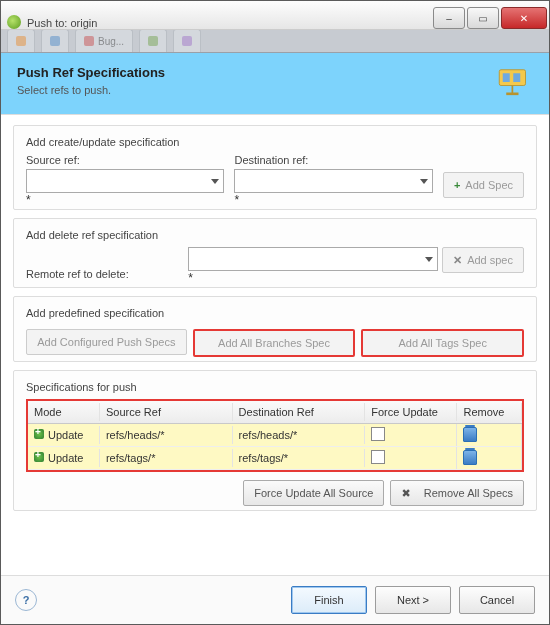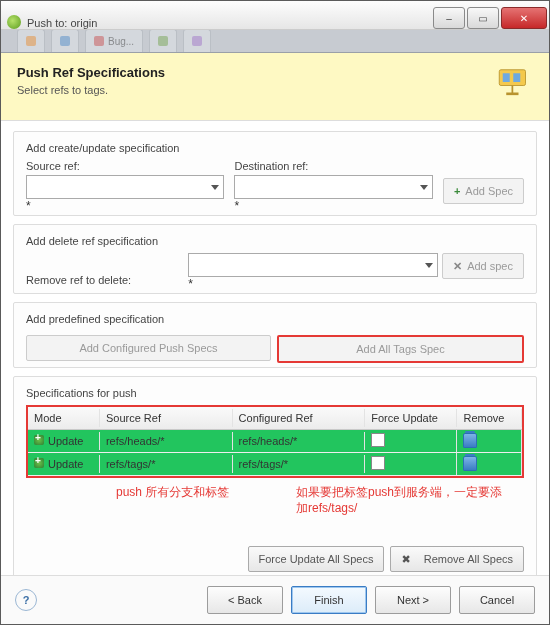--- a/index.html
+++ b/index.html
@@ -3,25 +3,25 @@
 <meta charset="utf-8">
 <style>
 html,body{margin:0;padding:0;font-family:"Segoe UI",Tahoma,sans-serif;font-size:11px;color:#333;background:#d6d6d6}
 .window{width:550px;height:625px;background:#fff;border:1px solid #5a5a5a;box-shadow:3px 3px 12px rgba(0,0,0,.4);position:relative;box-sizing:border-box;display:flex;flex-direction:column}
 .titlebar{height:28px;background:linear-gradient(#fdfdfd,#e6e6e6);border-bottom:1px solid #ccc;display:flex;align-items:flex-end;padding:0 2px 0 6px}
 .titlebar .ticon{width:14px;height:14px;background:radial-gradient(circle at 40% 40%,#b6e26a,#5b9b1e);border-radius:50%;margin-right:6px}
 .titlebar .ttxt{flex:1;color:#444}
 .winbtns{display:flex;gap:0}
 .winbtn{width:30px;height:20px;border:1px solid #8a8a8a;border-radius:3px;margin-left:2px;background:linear-gradient(#f8f8f8,#d9d9d9);display:flex;align-items:center;justify-content:center;font-size:10px;color:#444}
 .winbtn.close{background:linear-gradient(#e57373,#c62828);color:#fff;border-color:#8a2a2a;width:44px}
-.tabstrip{height:22px;background:#c7cbd1;border-bottom:1px solid #9aa0a8;display:flex;align-items:flex-end;padding-left:16px;gap:6px;overflow:hidden}
+.tabstrip{height:22px;background:#c7cbd1;border-bottom:1px solid #9aa0a8;display:flex;align-items:flex-end;padding-left:6px;gap:6px;overflow:hidden}
 .tab{height:18px;padding:2px 8px;background:#dfe3e8;border:1px solid #b0b6bd;border-bottom:none;border-radius:3px 3px 0 0;font-size:10px;color:#555;display:flex;align-items:center;gap:4px;white-space:nowrap}
 .tab.dim{opacity:.55}
 .tabico{width:10px;height:10px;border-radius:2px}
-.header{padding:12px 16px 24px;border-bottom:1px solid #ddd;display:flex;align-items:center;gap:10px;background:#fef9c3}
+.header{padding:12px 16px 18px;border-bottom:1px solid #ddd;display:flex;align-items:center;gap:10px;background:#7dd3fc}
 .header .htxt{flex:1}
 .header h2{margin:0 0 4px;font-size:13px;font-weight:bold;color:#222}
 .header .sub{color:#555}
 .hicon{width:36px;height:28px;margin-top:2px}
 .body{flex:1;padding:10px 12px;overflow:hidden;background:#fff}
 .group{border:1px solid #ddd;border-radius:2px;padding:10px 12px 4px;margin-bottom:8px;position:relative;background:#fdfdfd}
 .glabel{display:block;margin-bottom:6px;color:#444}
 .row{display:flex;align-items:center;gap:16px}
 .col{flex:1;display:flex;flex-direction:column}
 .col label{margin-bottom:3px;color:#444}
@@ -29,21 +29,21 @@
 .combo{display:flex;align-items:center;justify-content:flex-end;padding-right:4px}
 .combo .arrow{width:0;height:0;border-left:4px solid transparent;border-right:4px solid transparent;border-top:5px solid #555}
 .star{color:#333;font-size:12px;line-height:10px;margin-top:2px}
 .btn{height:24px;padding:0 10px;border:1px solid #aaa;background:linear-gradient(#fafafa,#e7e7e7);border-radius:2px;display:inline-flex;align-items:center;gap:5px;color:#555;white-space:nowrap}
 .btn.disabled{color:#9a9a9a;border-color:#ccc;background:#f3f3f3}
 .btn .plus{color:#3a8a3a;font-weight:bold}
 .btn .x{color:#888;font-weight:bold}
 .predef{display:flex;gap:6px;margin-top:10px}
 .predef .btn{flex:1;justify-content:center}
 .redbox{border:2px solid #e53935 !important}
-.table{border:1px solid #c9c9c9;background:#22c55e}
+.table{border:1px solid #c9c9c9;background:#fef9c3}
 .thead,.trow{display:flex;align-items:center}
 .thead{background:linear-gradient(#fafafa,#ececec);border-bottom:1px solid #c9c9c9;height:22px}
 .th,.td{padding:3px 6px;border-right:1px solid #e3e3e3;overflow:hidden;white-space:nowrap}
 .c-mode{width:64px}.c-src{width:130px}.c-dst{width:130px}.c-force{width:86px;text-align:left}.c-rem{width:56px;text-align:left}
 .trow{height:22px;border-bottom:1px solid #eee}
 .modeico{display:inline-block;width:10px;height:10px;background:radial-gradient(circle,#6cc24a,#2e7d32);border-radius:2px;margin-right:4px;position:relative}
 .modeico:before{content:"+";position:absolute;left:1px;top:-3px;color:#fff;font-size:10px;font-weight:bold}
 .chk{display:inline-block;width:12px;height:12px;border:1px solid #888;background:#fff}
 .trash{display:inline-block;width:12px;height:13px;border:1px solid #2b6fb5;border-radius:2px 2px 1px 1px;background:linear-gradient(#7db4e8,#3a7cc4);position:relative}
 .trash:before{content:"";position:absolute;top:-3px;left:1px;width:10px;height:2px;background:#3a7cc4;border-radius:1px}
@@ -89,21 +89,21 @@
         <span class="tabico" style="background:#8ab56a"></span>
       </div>
     <div class="tab dim">
         <span class="tabico" style="background:#b08ad4"></span>
       </div>
   </div>
 
   <div class="header">
     <div class="htxt">
       <h2>Push Ref Specifications</h2>
-      <div class="sub">Select refs to tags.</div>
+      <div class="sub">Select refs to push.</div>
     </div>
     <svg class="hicon" viewBox="0 0 40 32">
       <rect x="2" y="2" width="30" height="18" rx="2" fill="#f4c94c" stroke="#b8932e"></rect>
       <rect x="6" y="6" width="8" height="10" fill="#6ea9e0"></rect>
       <rect x="18" y="6" width="8" height="10" fill="#6ea9e0"></rect>
       <line x1="17" y1="20" x2="17" y2="30" stroke="#b8932e" stroke-width="2"></line>
       <rect x="10" y="28" width="14" height="3" fill="#b8932e"></rect>
     </svg>
   </div>
 
@@ -132,85 +132,81 @@
               <span>Add Spec</span>
             </div>
         </div>
       </div>
     </div>
 
     <div class="group">
       <span class="glabel">Add delete ref specification</span>
       <div class="delrow">
         <div class="col">
-          <label>Remove ref to delete:</label>
+          <label>Remote ref to delete:</label>
         </div>
         <div class="col" style="flex:1.6">
           <div class="combo">
               <span class="arrow"></span>
             </div>
           <span class="star">*</span>
         </div>
         <div style="padding-bottom:10px">
           <div class="btn disabled">
               <span class="x">✕</span>
               <span>Add spec</span>
             </div>
         </div>
       </div>
     </div>
 
     <div class="group">
       <span class="glabel">Add predefined specification</span>
       <div class="predef">
         <div class="btn disabled">Add Configured Push Specs</div>
+        <div class="btn disabled redbox">Add All Branches Spec</div>
         <div class="btn disabled redbox">Add All Tags Spec</div>
       </div>
     </div>
 
     <div class="group">
       <span class="glabel">Specifications for push</span>
       <div class="table redbox">
         <div class="thead">
           <div class="th c-mode">Mode</div>
           <div class="th c-src">Source Ref</div>
-          <div class="th c-dst">Configured Ref</div>
+          <div class="th c-dst">Destination Ref</div>
           <div class="th c-force">Force Update</div>
           <div class="th c-rem">Remove</div>
         </div>
         <div class="trow">
           <div class="td c-mode"><span class="modeico"></span><span>Update</span></div>
           <div class="td c-src">refs/heads/*</div>
           <div class="td c-dst">refs/heads/*</div>
           <div class="td c-force"><span class="chk"></span></div>
           <div class="td c-rem"><span class="trash"></span></div>
         </div>
         <div class="trow">
           <div class="td c-mode"><span class="modeico"></span><span>Update</span></div>
           <div class="td c-src">refs/tags/*</div>
           <div class="td c-dst">refs/tags/*</div>
           <div class="td c-force"><span class="chk"></span></div>
           <div class="td c-rem"><span class="trash"></span></div>
         </div>
       </div>
 
-      <div class="annot">
-        <div class="a1">push 所有分支和标签</div>
-        <div class="a2">如果要把标签push到服务端，一定要添加refs/tags/</div>
-      </div>
 
       <div class="specbtns">
-        <div class="btn">Force Update All Specs</div>
+        <div class="btn">Force Update All Source</div>
         <div class="btn"><span>✖</span>&nbsp;<span>Remove All Specs</span></div>
       </div>
     </div>
 
   </div>
 
   <div class="footer">
     <div class="help">?</div>
-    <div class="navbtn">&lt; Back</div>
     <div class="navbtn primary">Finish</div>
     <div class="navbtn">Next &gt;</div>
     <div class="navbtn">Cancel</div>
   </div>
 
 </div>
 
 </body></html>

